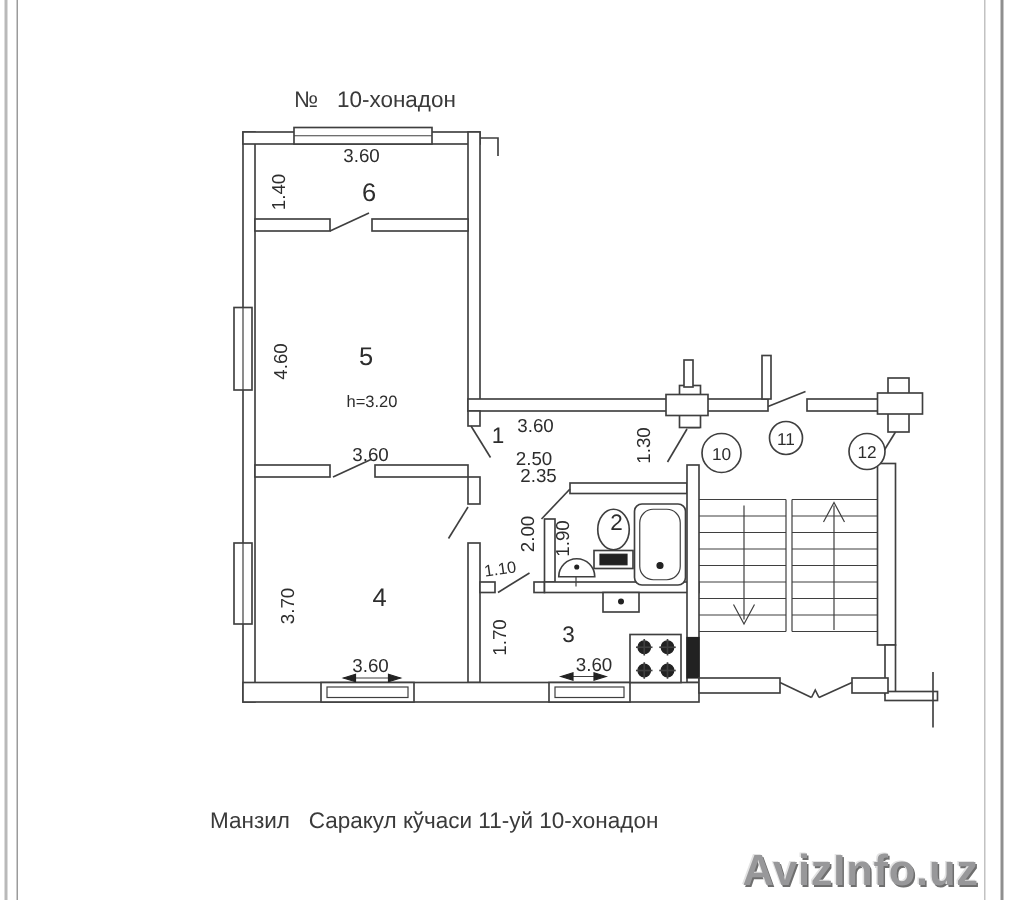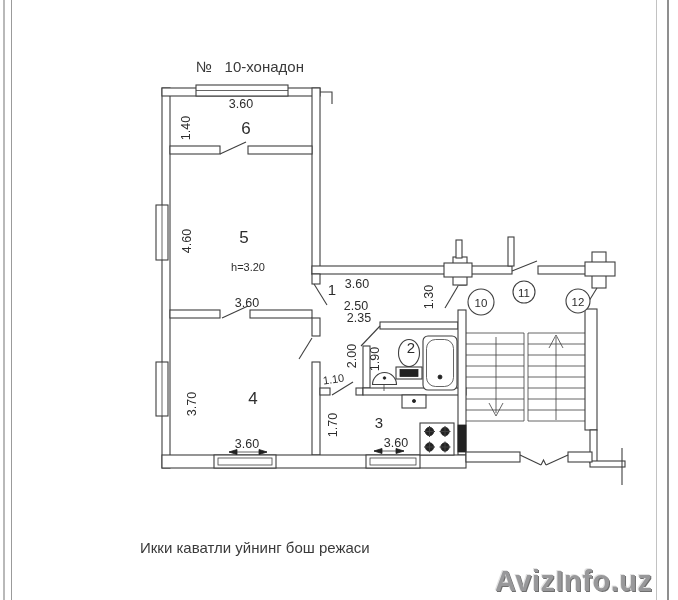--- a/index.html
+++ b/index.html
@@ -225,21 +225,20 @@
       <circle class="w" cx="481" cy="302" r="13"></circle>
       <text class="circ" x="481" y="306.5">10</text>
       <circle class="w" cx="524" cy="292" r="11"></circle>
       <text class="circ" x="524" y="296.5">11</text>
       <circle class="w" cx="578" cy="301" r="12"></circle>
       <text class="circ" x="578" y="305.5">12</text>
     </g>
   </svg>
 
   <div class="footer">
-    <div class="f-line">Икки каватли уйнинг бош режаси</div>
     <div class="f-line">Манзил   Саракул кўчаси 11-уй 10-хонадон</div>
     
     
     
   </div>
 
   <div class="watermark">AvizInfo.uz</div>
 </div>
 
 </body></html>

